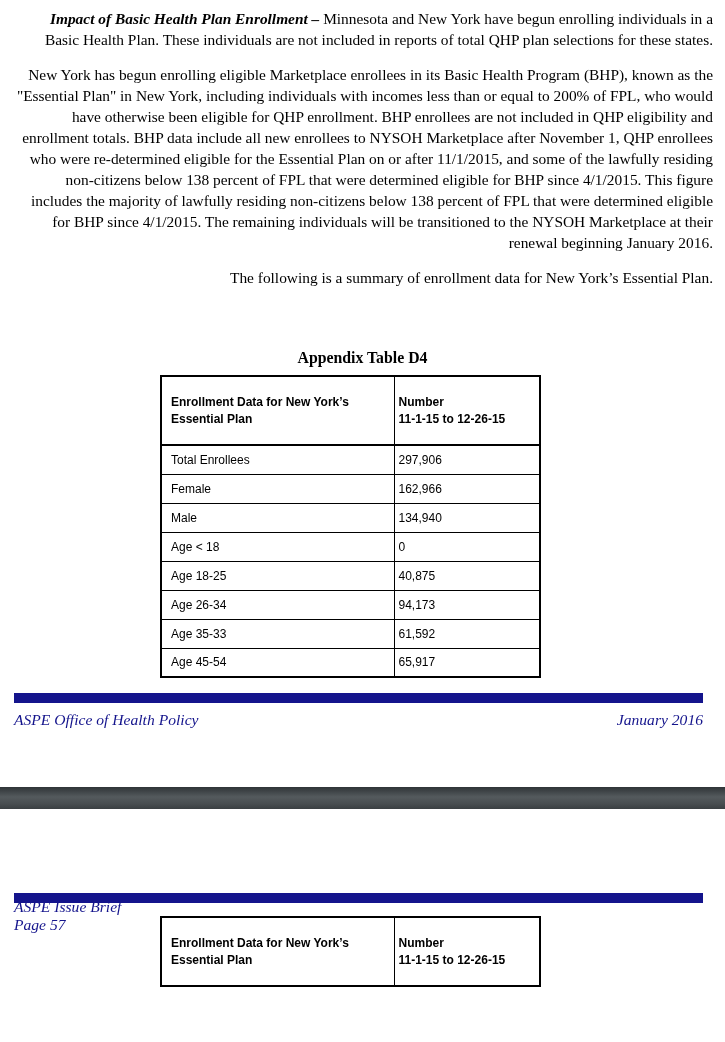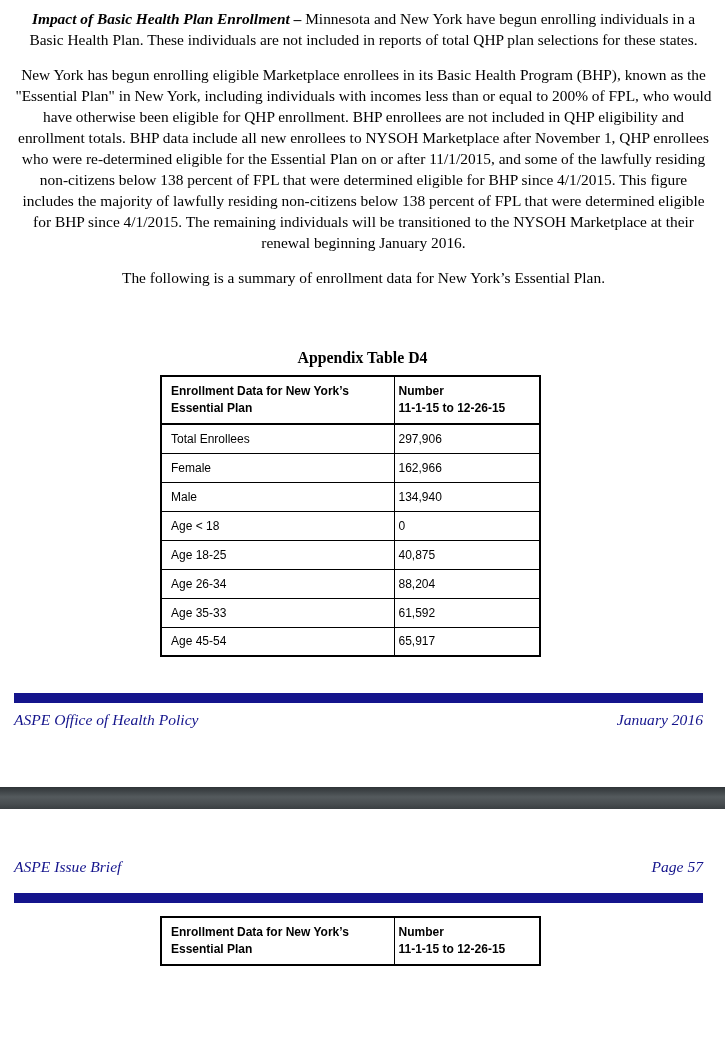--- a/index.html
+++ b/index.html
@@ -15,21 +15,21 @@
   }
 
   
   .text-block {
     position: absolute;
     left: 14px;
     top: 8px;
     width: 699px;
     font-size: 15.4px;
     line-height: 21px;
-    text-align: center;
+    text-align: right;
   }
   .text-block p { margin: 0 0 14px 0; }
   .lead { font-weight: bold; font-style: italic; }
 
   
   .table-title {
     position: absolute;
     left: 0;
     top: 349px;
     width: 725px;
@@ -48,21 +48,21 @@
     font-family: "Liberation Sans", sans-serif;
     font-size: 12px;
     color: #000000;
     border: 2px solid #000000;
   }
   .table-1 { top: 375px; }
   .table-2 { top: 916px; }
   .data-table th, .data-table td { border: 1.5px solid #000000; }
   .data-table th.c1, .data-table td.c1 { width: 233px; text-align: left; padding-left: 9px; padding-right: 6px; }
   .data-table th.c2, .data-table td.c2 { width: 146px; text-align: left; padding: 0 4px; }
-  .data-table thead th { height: 48px; font-weight: bold; vertical-align: middle; line-height: 17px; }
+  .data-table thead th { height: 69px; font-weight: bold; vertical-align: middle; line-height: 17px; }
   .data-table tbody td { height: 29px; font-weight: normal; vertical-align: middle; }
   .data-table thead tr { border-bottom: 2px solid #000; }
 
   
   .navy-bar {
     position: absolute;
     left: 14px;
     width: 689px;
     height: 10px;
   }
@@ -74,21 +74,21 @@
     position: absolute;
     left: 14px;
     width: 689px;
     display: flex;
     justify-content: space-between;
     font-style: italic;
     font-size: 15.6px;
     font-family: "Liberation Serif", serif;
   }
   .footer-row { top: 711px; align-items: center; }
-  .page2-header-row { top: 858px; }
+  .page2-header-row { top: 898px; flex-direction: column; }
 
   
   .page-separator {
     position: absolute;
     left: 0;
     top: 787px;
     width: 725px;
     height: 22px;
     background: linear-gradient(to bottom, #2f3437 0%, #545a5d 45%, #494e51 75%, #3a3f42 100%);
   }
@@ -132,21 +132,21 @@
         <tr>
           <td class="c1">Age &lt; 18</td>
           <td class="c2">0</td>
         </tr>
         <tr>
           <td class="c1">Age 18-25</td>
           <td class="c2">40,875</td>
         </tr>
         <tr>
           <td class="c1">Age 26-34</td>
-          <td class="c2">88,204</td>
+          <td class="c2">94,173</td>
         </tr>
         <tr>
           <td class="c1">Age 35-33</td>
           <td class="c2">61,592</td>
         </tr>
         <tr>
           <td class="c1">Age 45-54</td>
           <td class="c2">65,917</td>
         </tr>
       </tbody>

